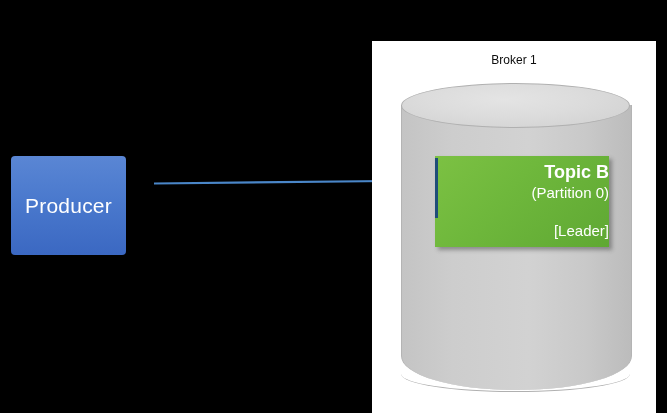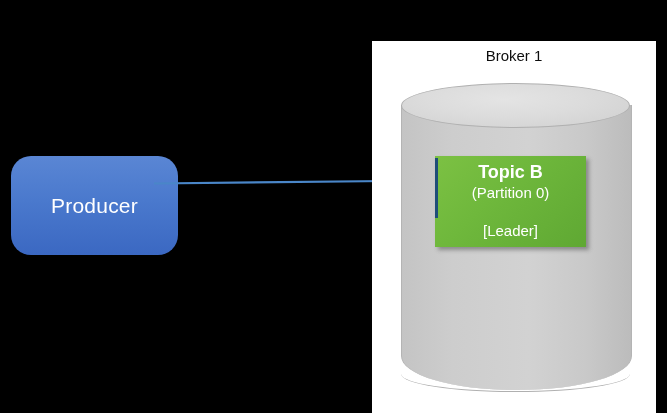--- a/index.html
+++ b/index.html
@@ -17,23 +17,23 @@
     height: 413px;
     background: #000000;
     overflow: hidden;
   }
 
   
   .producer-box {
     position: absolute;
     left: 11px;
     top: 156px;
-    width: 167px;
+    width: 115px;
     height: 99px;
-    border-radius: 20px;
+    border-radius: 4px;
     background: linear-gradient(180deg, #5a86d4 0%, #4a79cd 45%, #3b68c2 100%);
     box-shadow: 0 1px 2px rgba(0,0,0,0.35);
     display: flex;
     align-items: center;
     justify-content: center;
   }
   .producer-label {
     color: #ffffff;
     font-size: 21px;
     font-family: "Liberation Sans", sans-serif;
@@ -56,25 +56,25 @@
     position: absolute;
     left: 372px;
     top: 41px;
     width: 284px;
     height: 378px;
     background: #ffffff;
   }
   .broker-title {
     position: absolute;
     left: 0;
-    top: 6px;
+    top: 12px;
     width: 284px;
     text-align: center;
     color: #0d0d0d;
-    font-size: 15px;
+    font-size: 12px;
     font-family: "Liberation Sans", sans-serif;
   }
 
   
   .cylinder {
     position: absolute;
     left: 29px;   
     top: 42px;    
     width: 229px;
     height: 307px;
@@ -110,27 +110,27 @@
     background: radial-gradient(ellipse at 45% 35%, #e4e4e4 0%, #dcdcdc 45%, #cfcfcf 100%);
     border: 1px solid #b0b0b0;
     box-sizing: border-box;
   }
 
   
   .topic-box {
     position: absolute;
     left: 63px;  
     top: 115px;  
-    width: 151px;
+    width: 174px;
     height: 91px;
     background: linear-gradient(135deg, #7cc143 0%, #6fb83c 40%, #5fa833 100%);
     box-shadow: 3px 3px 4px rgba(60,60,60,0.45);
     display: flex;
     flex-direction: column;
-    align-items: center;
+    align-items: flex-end;
     justify-content: center;
     color: #ffffff;
     text-align: center;
   }
   .topic-accent {
     position: absolute;
     left: 0;
     top: 2px;
     width: 3px;
     height: 60px;

